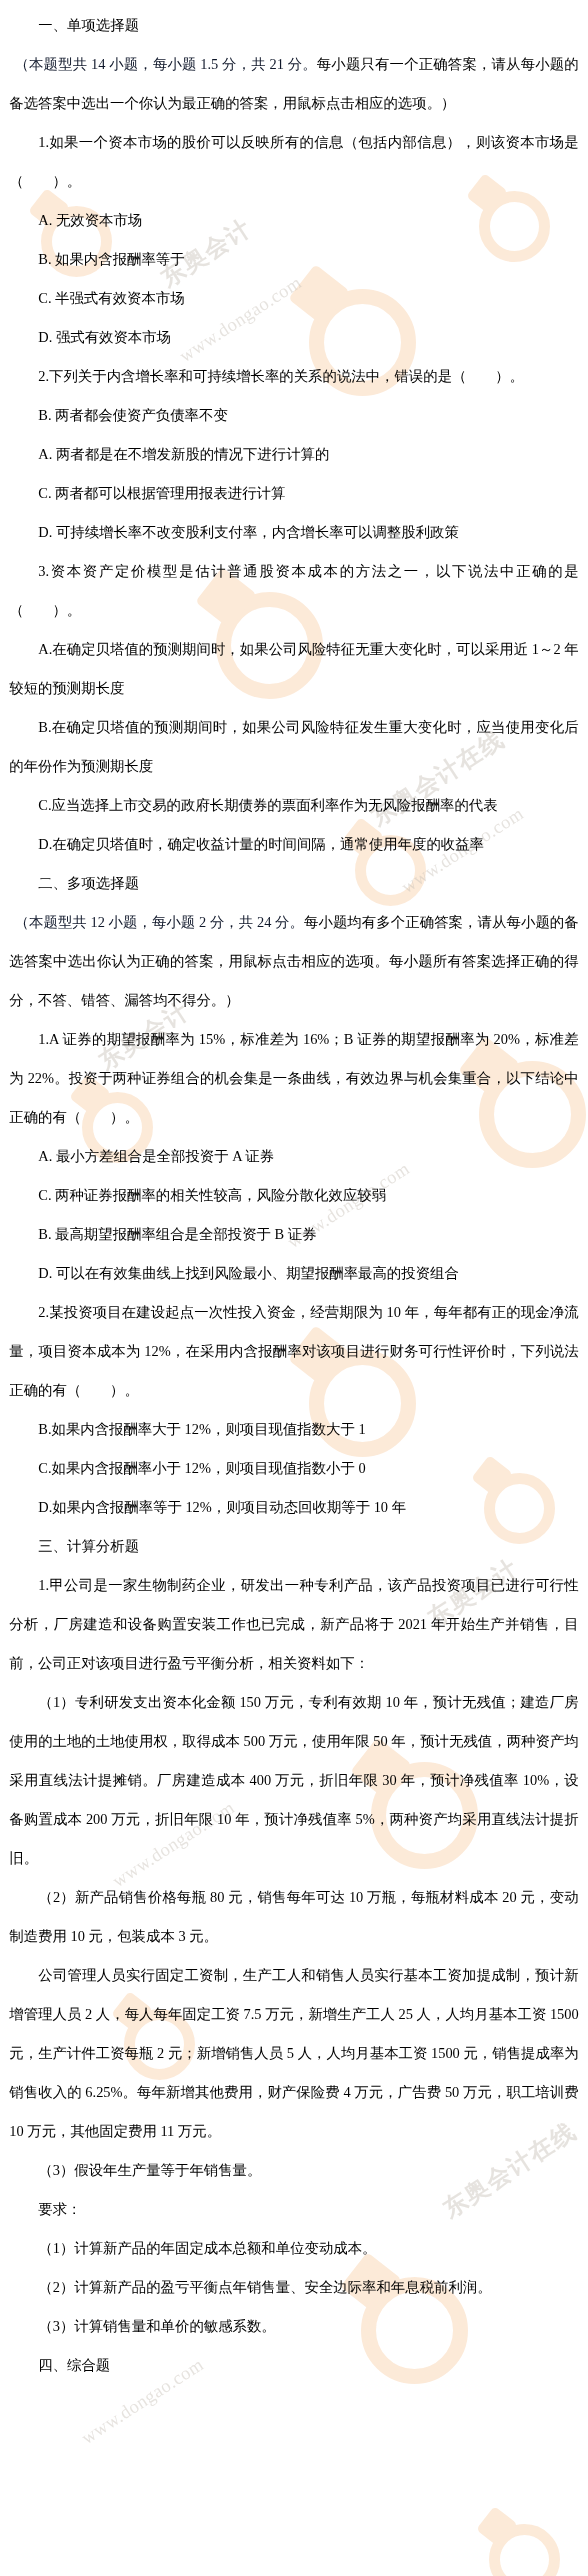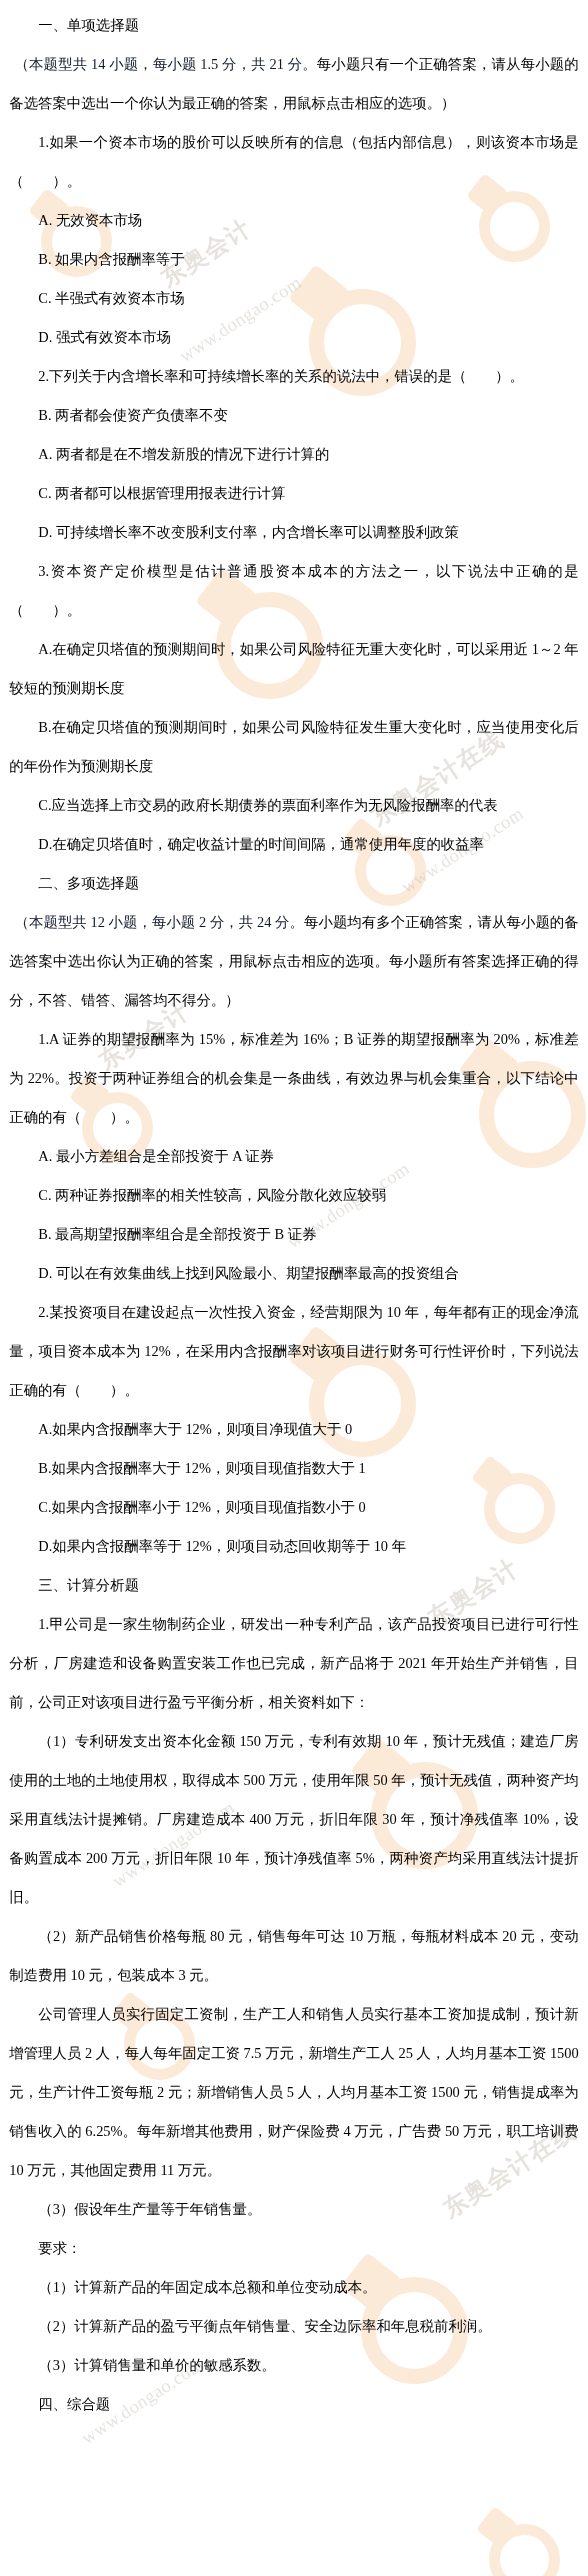--- a/index.html
+++ b/index.html
@@ -96,21 +96,20 @@
 
     <p class="indent option">A. 最小方差组合是全部投资于 A 证券</p>
         <p class="indent option">C. 两种证券报酬率的相关性较高，风险分散化效应较弱</p>
         <p class="indent option">B. 最高期望报酬率组合是全部投资于 B 证券</p>
         <p class="indent option">D. 可以在有效集曲线上找到风险最小、期望报酬率最高的投资组合</p>
       </div>
 
     <p class="indent">2.某投资项目在建设起点一次性投入资金，经营期限为 10 年，每年都有正的现金净流量，项目资本成本为 12%，在采用内含报酬率对该项目进行财务可行性评价时，下列说法正确的有（　　）。</p>
     <div>
 
-    <p class="indent option">A.如果内含报酬率大于 12%，则项目净现值大于 0</p>
         <p class="indent option">B.如果内含报酬率大于 12%，则项目现值指数大于 1</p>
         <p class="indent option">C.如果内含报酬率小于 12%，则项目现值指数小于 0</p>
         <p class="indent option">D.如果内含报酬率等于 12%，则项目动态回收期等于 10 年</p>
       </div>
 
     <p class="sec-title">三、计算分析题</p>
 
     <div>
 
     <p class="indent">1.甲公司是一家生物制药企业，研发出一种专利产品，该产品投资项目已进行可行性分析，厂房建造和设备购置安装工作也已完成，新产品将于 2021 年开始生产并销售，目前，公司正对该项目进行盈亏平衡分析，相关资料如下：</p>

